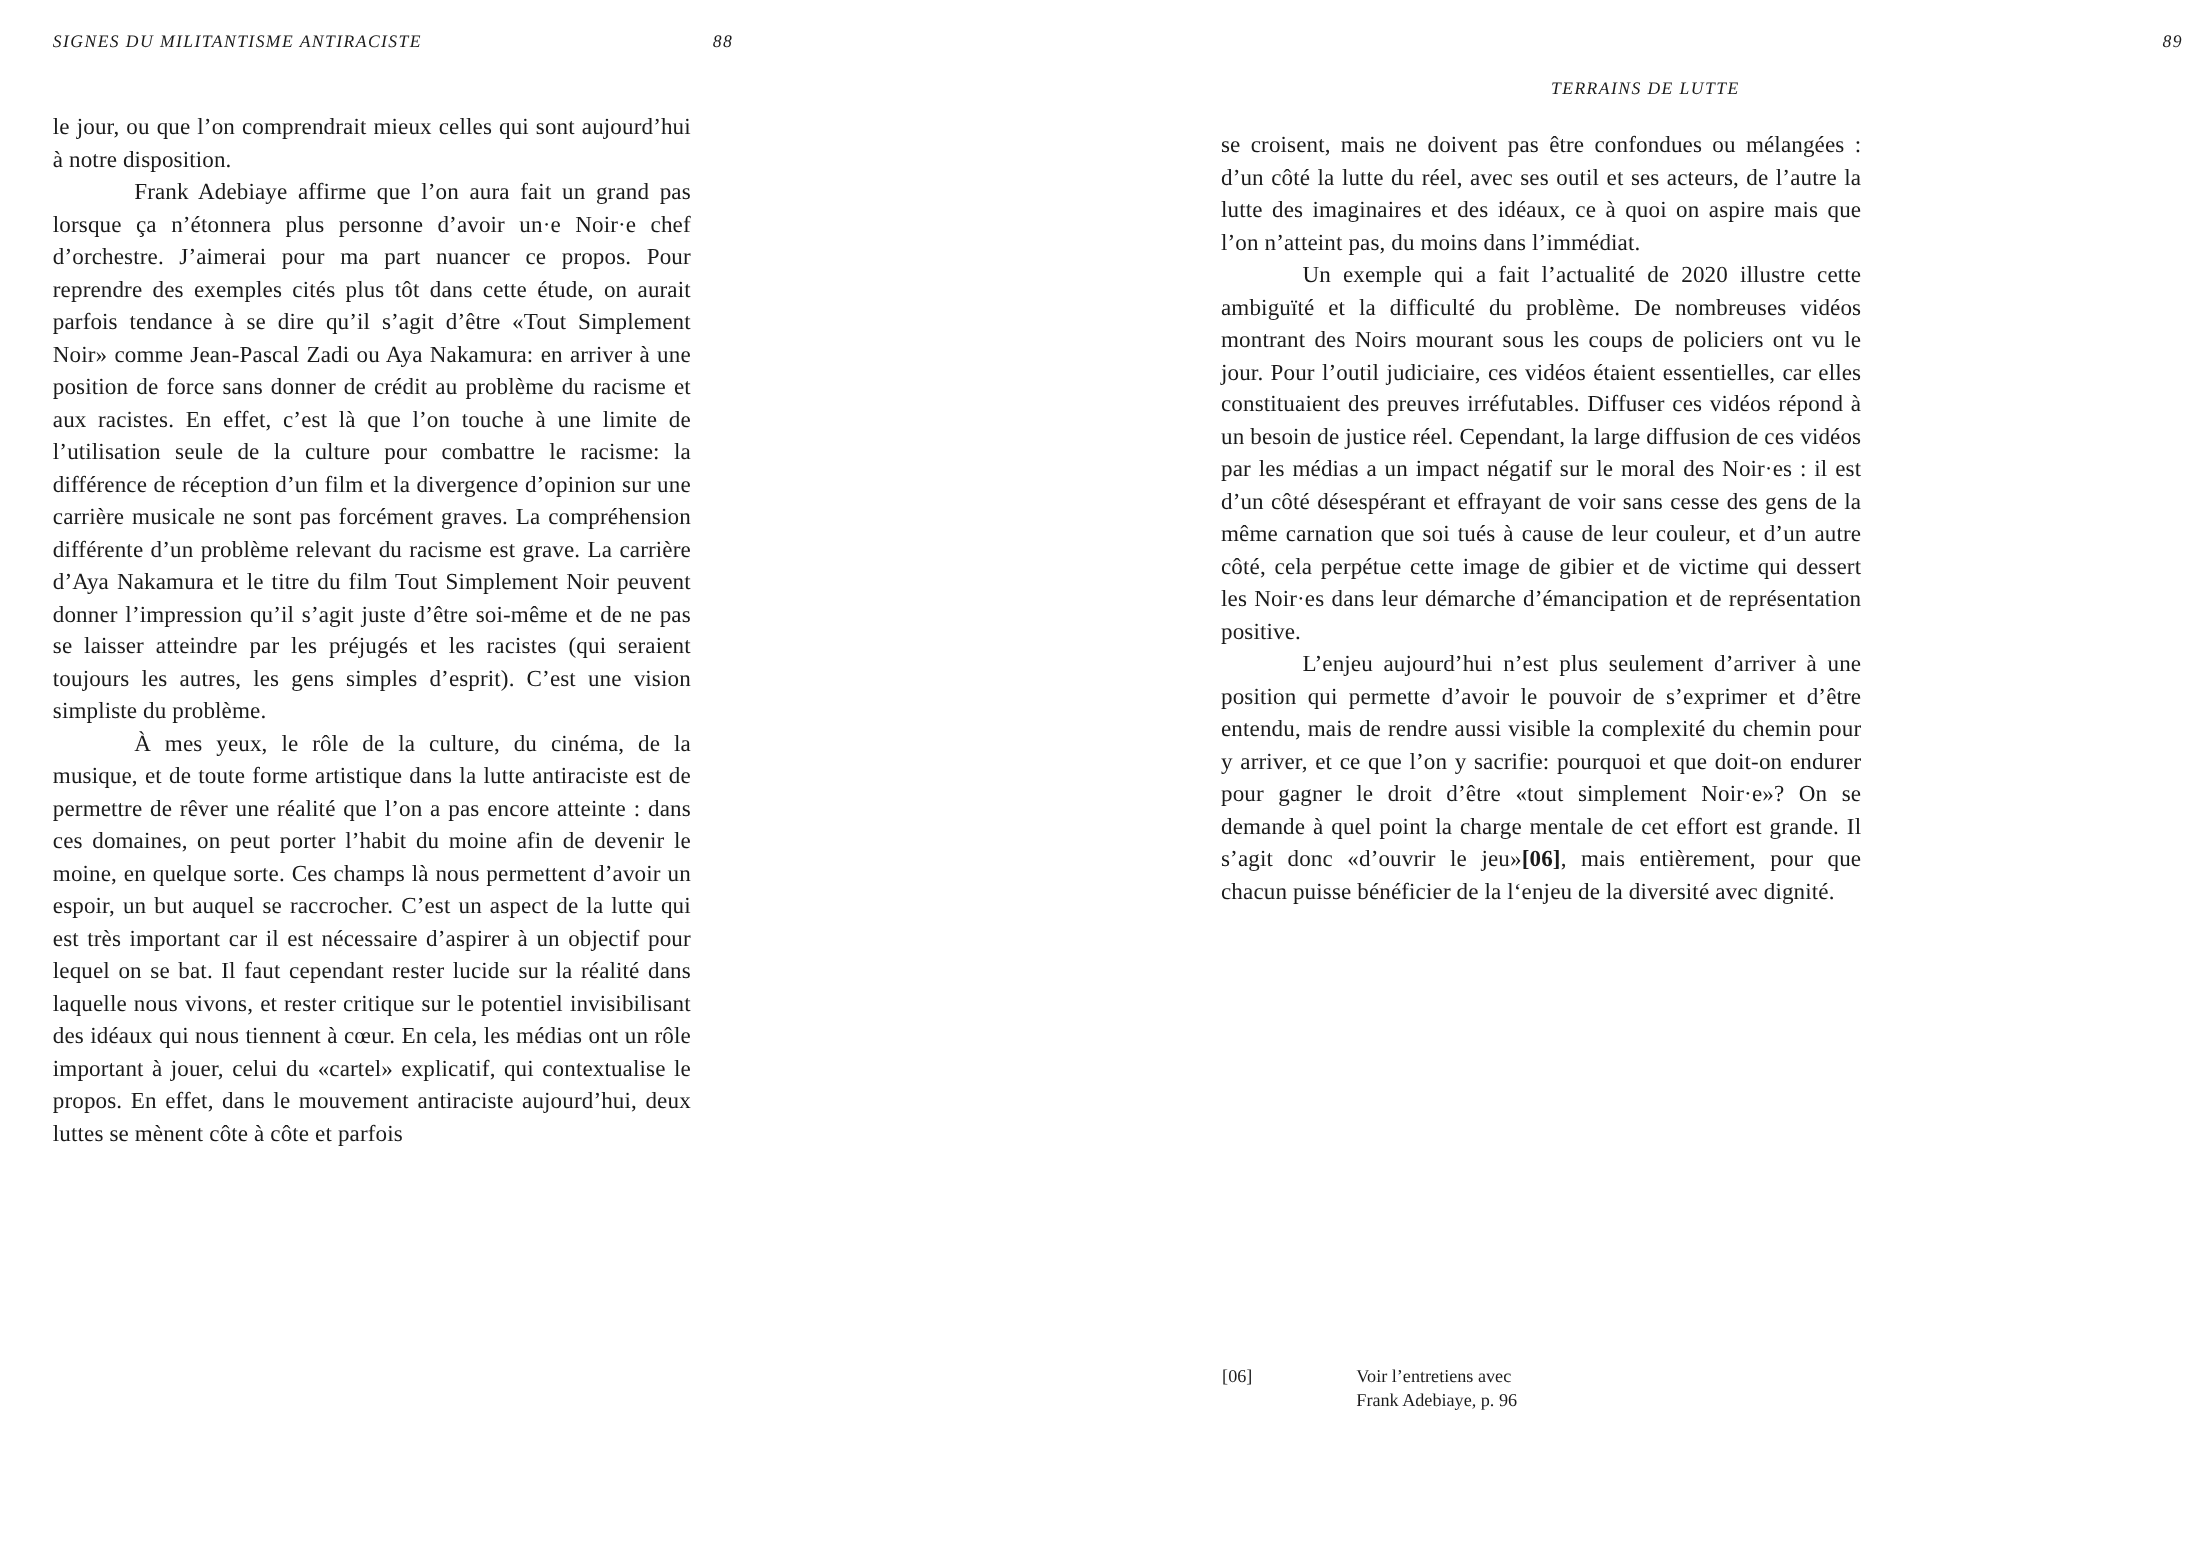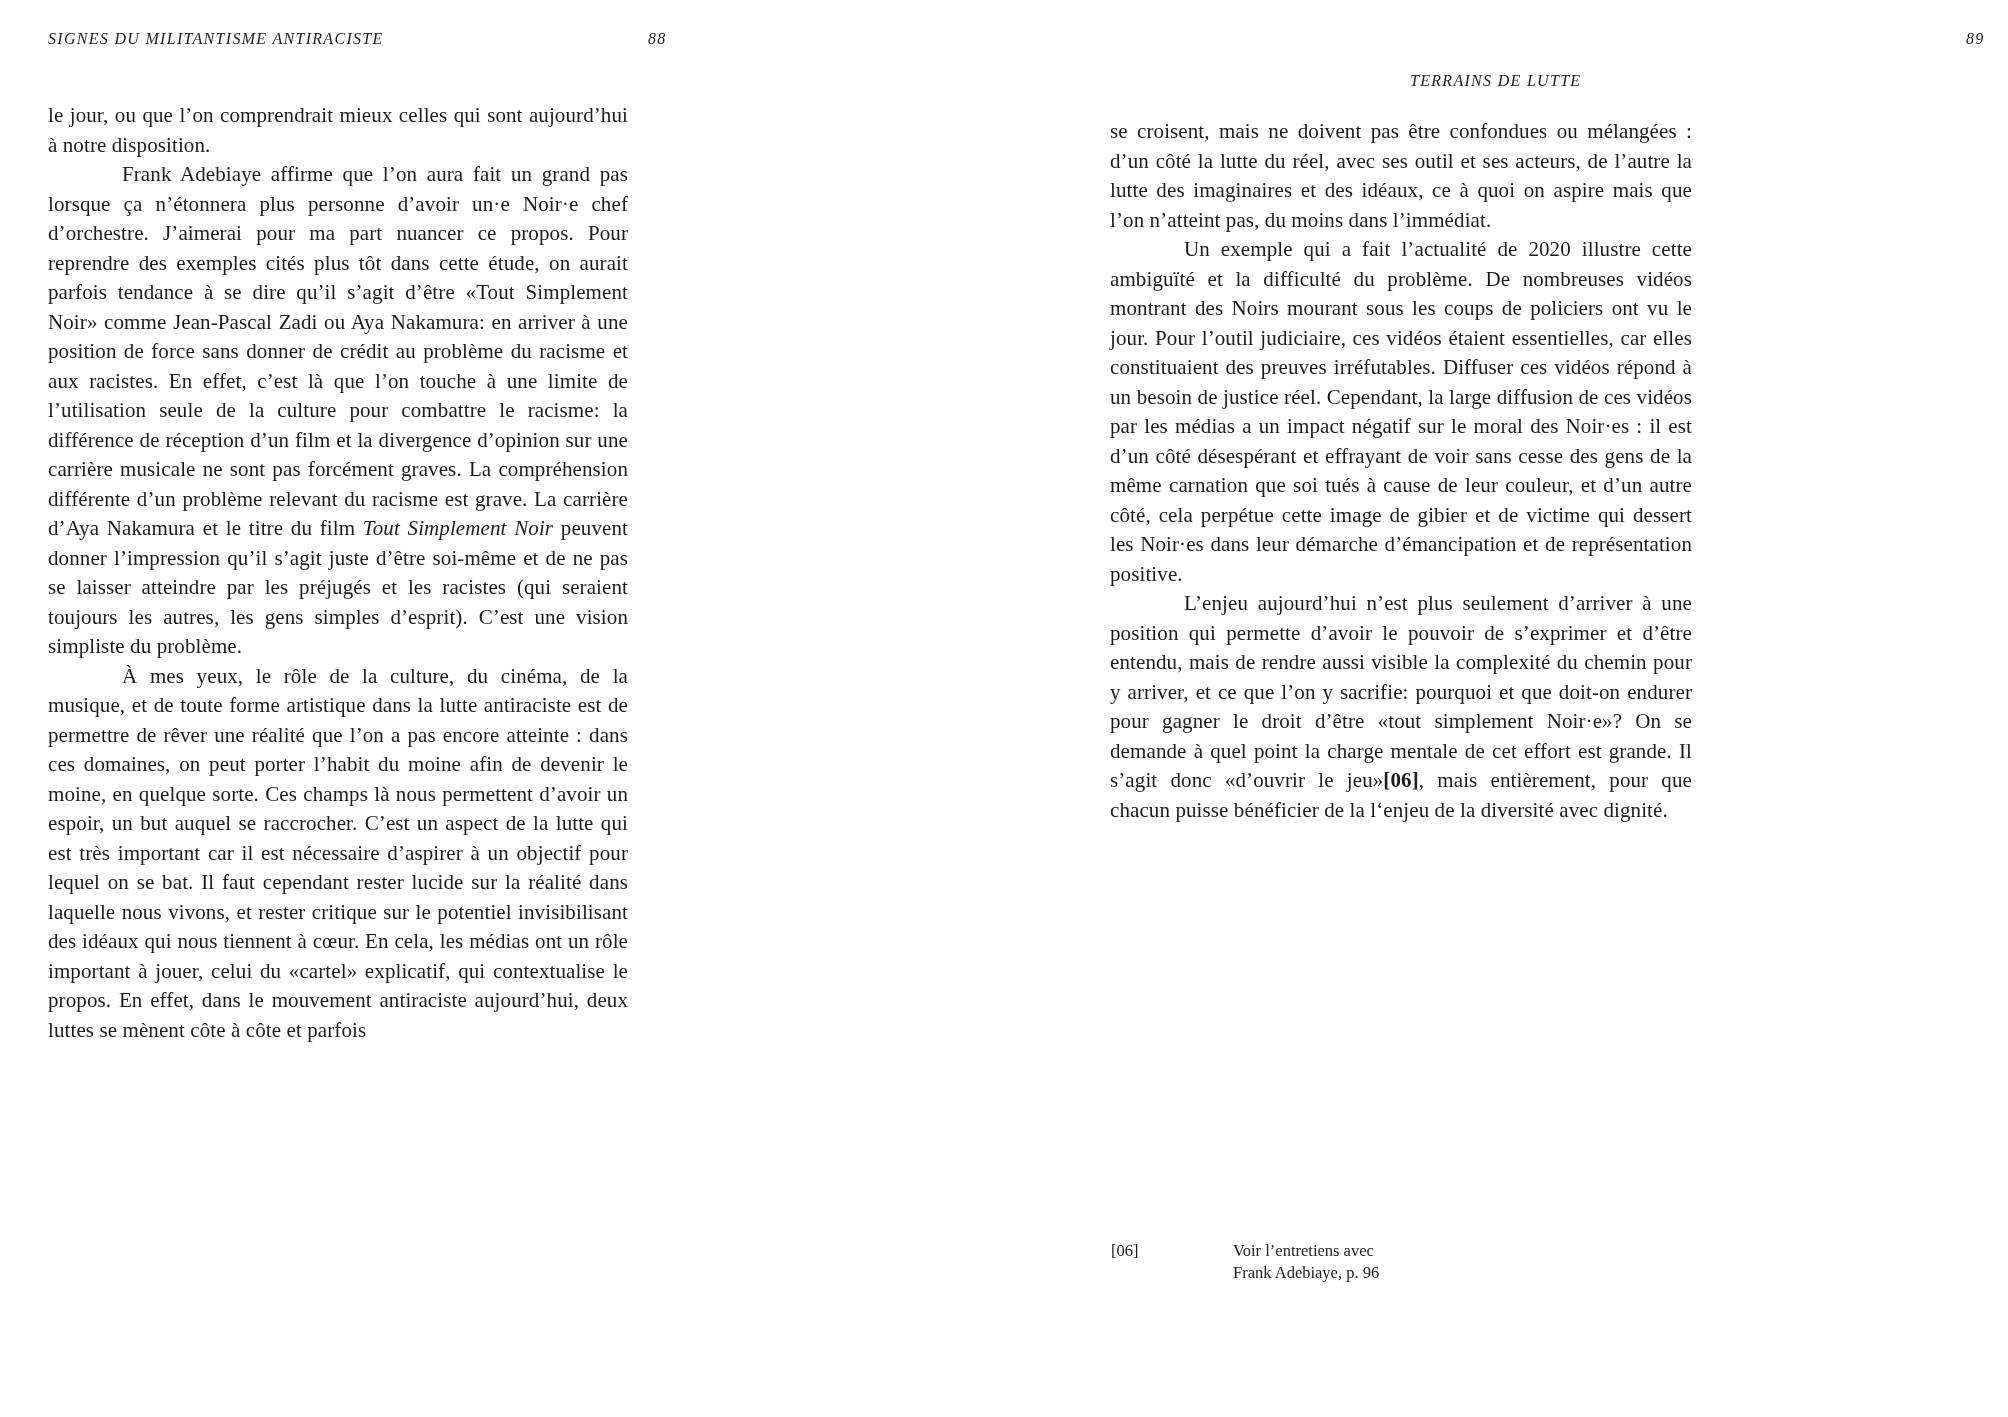--- a/index.html
+++ b/index.html
@@ -34,21 +34,21 @@
     letter-spacing: 0.1px;
     hyphens: auto;
     -webkit-hyphens: auto;
   }
   #col-left  { left: 48px;   top: 101px; width: 580px; }
   #col-right { left: 1110px; top: 117px; width: 582px; }
 
   .column p { margin: 0; padding: 0; }
   .column p.indent { text-indent: 74px; }
 
-  .italic { font-style: italic; }
+  .italic { }
   .bold   { font-weight: bold; }
 
   .footnote {
     left: 1111px;
     top: 1240px;
     width: 430px;
     font-size: 16.5px;
     line-height: 21.5px;
     display: flex;
     text-align: left;

